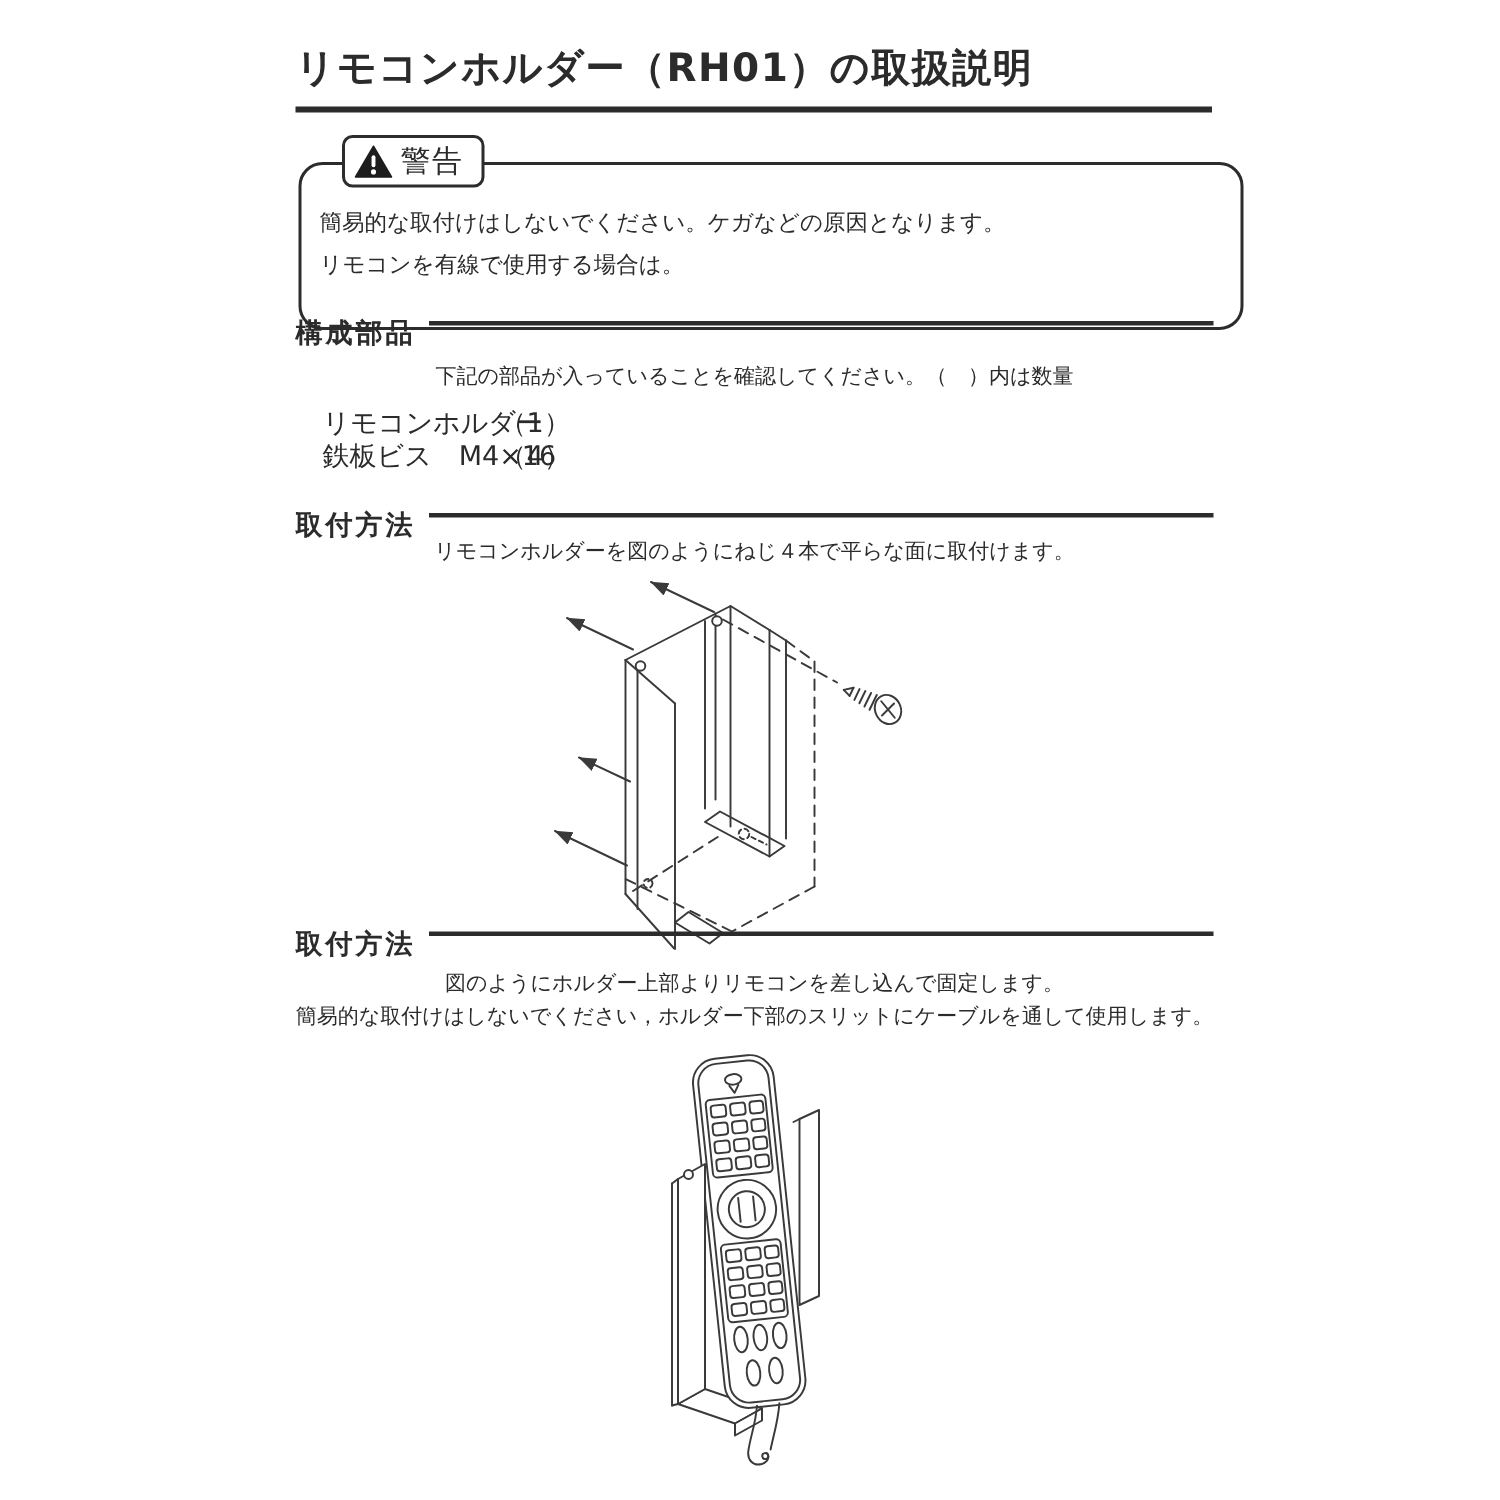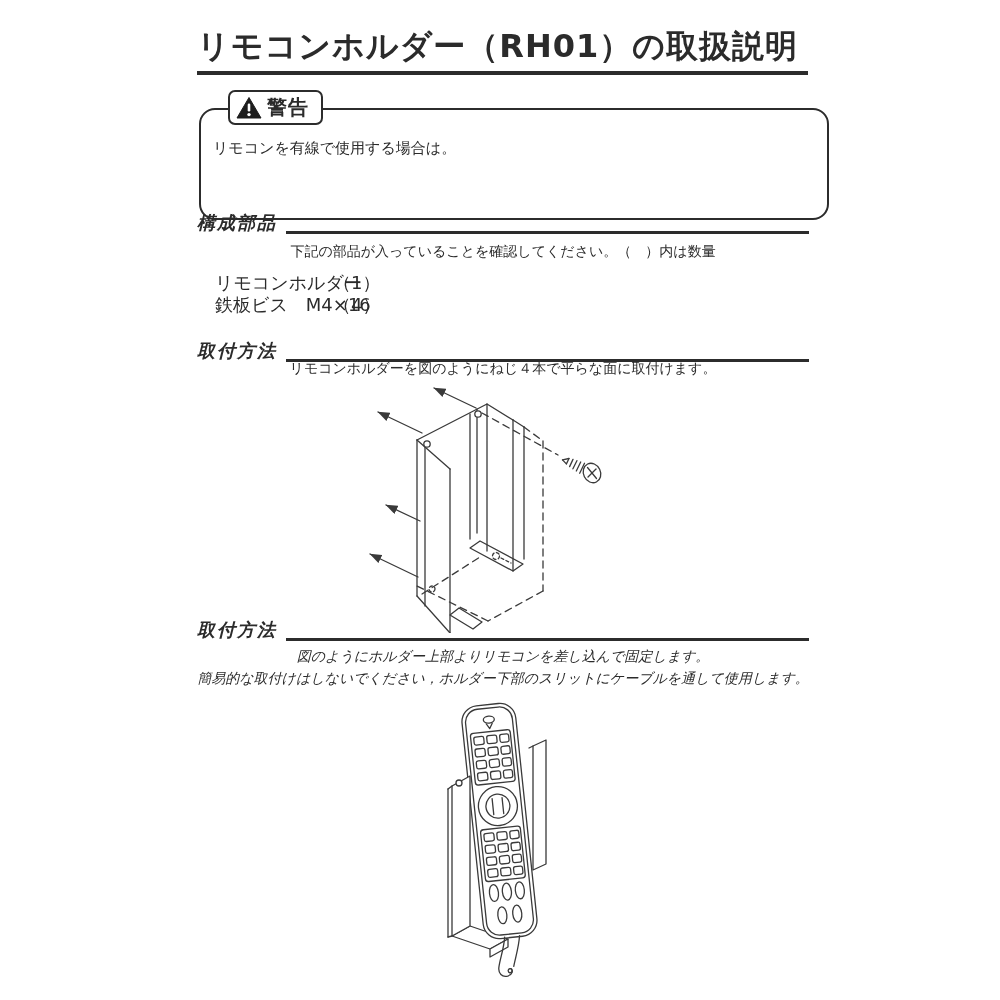--- a/index.html
+++ b/index.html
@@ -6,43 +6,43 @@
   body{
     width:1000px;height:1000px;position:relative;overflow:hidden;
     font-family:"DejaVu Sans",sans-serif;color:#2b2b2b;
     -webkit-font-smoothing:antialiased;
   }
   .page{position:absolute;inset:0;background:#fff;}
 
   
   .doc-title{
     position:absolute;left:197px;top:30px;width:611px;
-    font-size:32px;font-weight:bold;letter-spacing:1px;
+    font-size:26px;font-weight:bold;letter-spacing:1px;
     padding-bottom:9px;border-bottom:4px solid #2c2c2c;line-height:32px;
   }
 
   
   .warn-box{
     position:absolute;left:199px;top:108px;width:600px;height:84px;
     border:2px solid #2c2c2c;border-radius:16px;background:#fff;
     padding:24px 14px 0 12px;box-sizing:content-box;
   }
   .warn-line{font-size:15px;line-height:28px;white-space:nowrap;}
   .warn-label{
     position:absolute;left:228px;top:90px;z-index:3;
     display:flex;align-items:center;gap:5px;
     background:#fff;border:2px solid #2c2c2c;border-radius:7px;
-    padding:2px 12px 2px 6px;font-size:20px;font-weight:bold;letter-spacing:1px;
+    padding:2px 12px 2px 6px;font-size:20px;font-weight:normal;letter-spacing:1px;
   }
   .warn-label svg{display:block;}
 
   
   .sec-head{
     position:absolute;left:197px;width:612px;
-    display:flex;align-items:flex-end;gap:9px;font-style:italic;
+    display:flex;align-items:flex-start;gap:9px;
   }
   .sec-head .sec-title{
     font-size:18px;font-weight:bold;letter-spacing:2px;white-space:nowrap;line-height:22px;
   }
   .sec-head .sec-rule{flex:1;height:3px;background:#2c2c2c;margin-top:2px;}
 
   .body-text{
     position:absolute;left:197px;width:612px;
     font-size:14px;line-height:22px;white-space:nowrap;text-align:center;
   }
@@ -66,20 +66,21 @@
       <svg width="26" height="24" viewBox="0 0 26 24">
         <path d="M13,1.5 L25,22 L1,22 Z" fill="#1d1d1d" stroke="#1d1d1d" stroke-linejoin="round"></path>
         <rect x="11.7" y="7.5" width="2.6" height="8" rx="1.3" fill="#fff"></rect>
         <circle cx="13" cy="18.6" r="1.7" fill="#fff"></circle>
       </svg>
     </span>
     <span>警告</span>
   </div>
 
   <div class="warn-box">
+    <div class="warn-line">簡易的な取付けはしないでください。ケガなどの原因となります。</div>
     <div class="warn-line">リモコンを有線で使用する場合は。</div>
   </div>
 
   <div class="sec-head" style="top:212px;">
     <span class="sec-title">構成部品</span>
     <span class="sec-rule"></span>
   </div>
   <div class="body-text" style="top:240px;">下記の部品が入っていることを確認してください。（　）内は数量</div>
   <div class="parts-list" style="top:272px;">
     <div class="part-row">
@@ -158,21 +159,21 @@
         <line x1="239.0" y1="77.5" x2="232.5" y2="78.9"></line>
         <line x1="236.4" y1="82.9" x2="232.5" y2="78.9"></line>
       </g>
     </svg>
   </div>
 
   <div class="sec-head" style="top:619px;">
     <span class="sec-title">取付方法</span>
     <span class="sec-rule"></span>
   </div>
-  <div class="body-text" style="top:645px;font-style:italic;">
+  <div class="body-text" style="top:645px;">
     <div>図のようにホルダー上部よりリモコンを差し込んで固定します。</div>
     <div>簡易的な取付けはしないでください，ホルダー下部のスリットにケーブルを通して使用します。</div>
   </div>
 
   <div class="diagram" style="left:429px;top:686px;">
     <svg width="146" height="312" viewBox="0 0 146 312" fill="none" stroke="#3a3a3a" stroke-width="1.3" stroke-linecap="round" stroke-linejoin="round">
 
       <g>
         <polygon points="104,60 117,54 117,178 104,184" fill="#fff"></polygon>
         <line x1="100" y1="62" x2="104" y2="60"></line>

